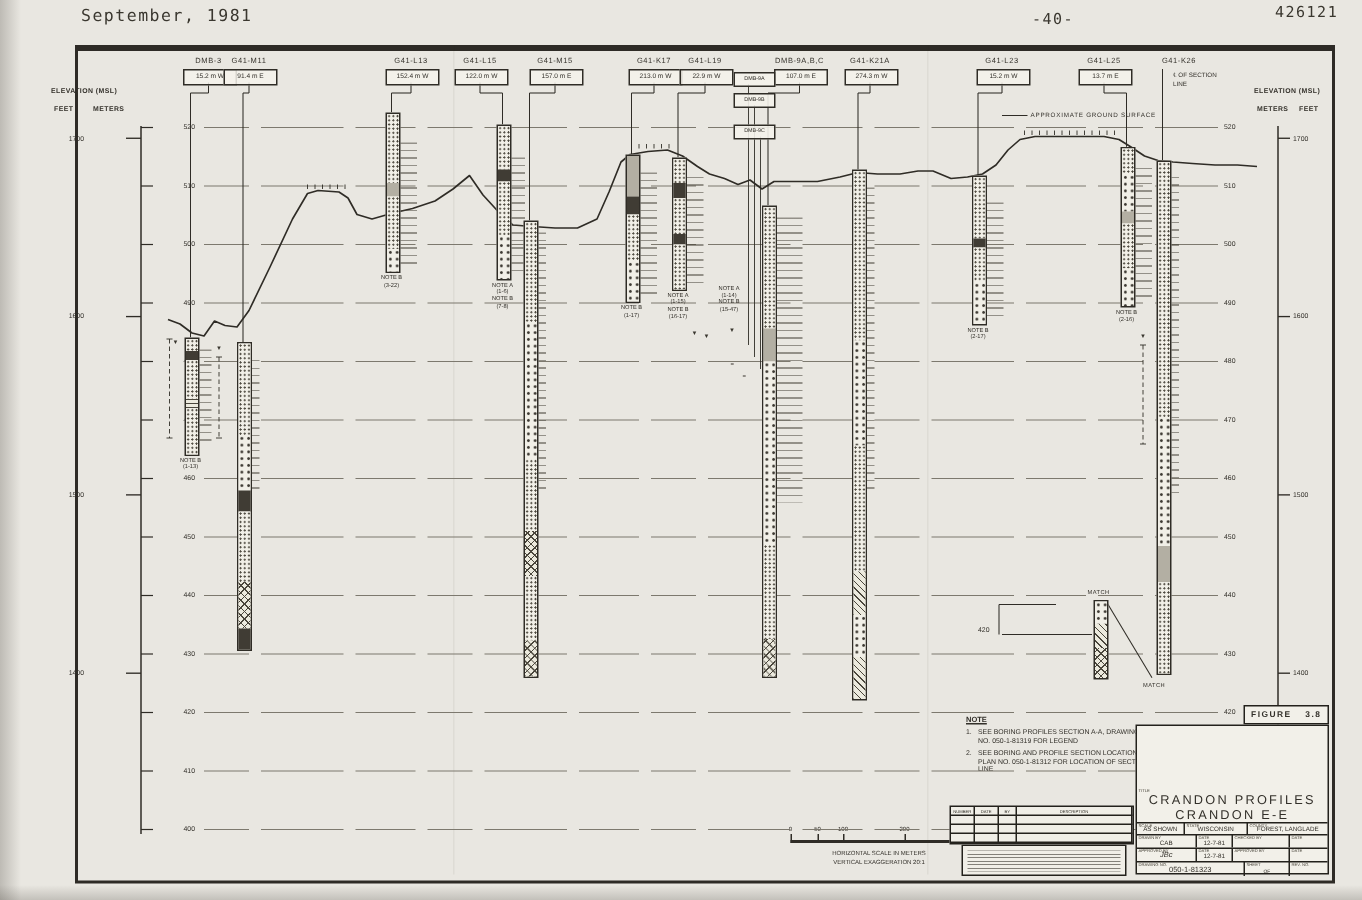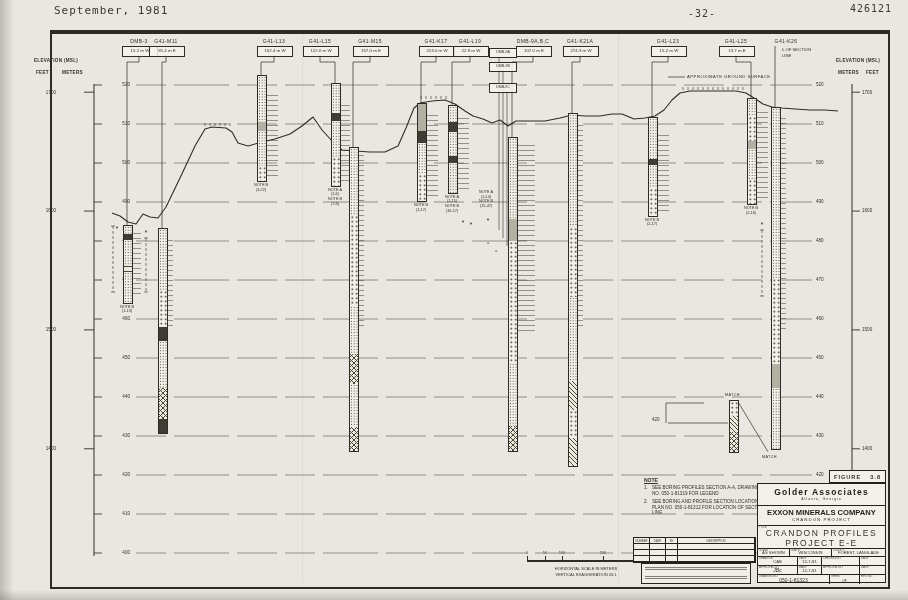--- a/index.html
+++ b/index.html
@@ -69,21 +69,21 @@
   
   #legalbox{left:641px;top:563px;width:108px;height:19px;border:1px solid #23211c;background:#f0eee7;z-index:20;}
   #legalbox .micro{position:absolute;left:3px;right:3px;top:3px;bottom:2px;
           background-image:repeating-linear-gradient(180deg,rgba(40,37,30,.55) 0 .6px,transparent .6px 2.3px);}
 </style>
 </head>
 <body>
 
 <div id="page">
   <div class="abs hdr mono" style="left:54px;top:4px;">September, 1981</div>
-  <div class="abs hdr mono" style="left:688px;top:8px;font-size:10px;">-32-</div>
+  <div class="abs hdr mono" style="left:688px;top:8px;font-size:10px;">-40-</div>
   <div class="abs hdr mono" style="left:850px;top:3px;font-size:10px;">426121</div>
 
   <div class="abs" id="frame"></div>
   <div class="abs crease" style="left:302px;"></div>
   <div class="abs crease" style="left:618px;"></div>
 
   <div class="abs axhdr" style="left:34px;top:58px;">ELEVATION (MSL)</div>
   <div class="abs axhdr" style="left:36px;top:70px;">FEET</div>
   <div class="abs axhdr" style="left:62px;top:70px;">METERS</div>
 
@@ -473,32 +473,24 @@
   <div class="abs" id="legalbox">
     <div class="micro"></div>
   </div>
 
   <div class="abs" id="tblock">
     <div id="figbox">
       <span>FIGURE</span>
       <span>3.8</span>
     </div>
     <div id="tmain">
-      <div class="trow" style="top:0;height:21px;">
-        <div style="margin-top:3px;font-size:8.5px;letter-spacing:1.2px;font-weight:bold;color:#1f1d19;">Golder Associates</div>
-        <div style="font-size:3.4px;letter-spacing:1px;">Atlanta, Georgia</div>
-      </div>
-      <div class="trow" style="top:21px;height:20px;">
-        <div style="margin-top:3px;font-size:8px;font-weight:bold;transform:scaleX(.95);color:#1f1d19;">EXXON MINERALS COMPANY</div>
-        <div style="font-size:4.4px;letter-spacing:1px;">CRANDON PROJECT</div>
-      </div>
       <div class="trow" style="top:41px;height:23px;">
         <div class="clab">TITLE</div>
         <div style="margin-top:3px;font-size:8.5px;letter-spacing:1.5px;">CRANDON  PROFILES</div>
-        <div style="font-size:8.5px;letter-spacing:1.5px;">PROJECT  E-E</div>
+        <div style="font-size:8.5px;letter-spacing:1.5px;">CRANDON  E-E</div>
       </div>
       <div class="trow" style="top:64px;height:8px;">
         <div class="cells">
           <div style="width:32px;">
               <span class="clab">SCALE</span>
               <span class="cval">AS SHOWN</span>
             </div>
           <div style="width:42px;">
               <span class="clab">STATE</span>
               <span class="cval">WISCONSIN</span>

